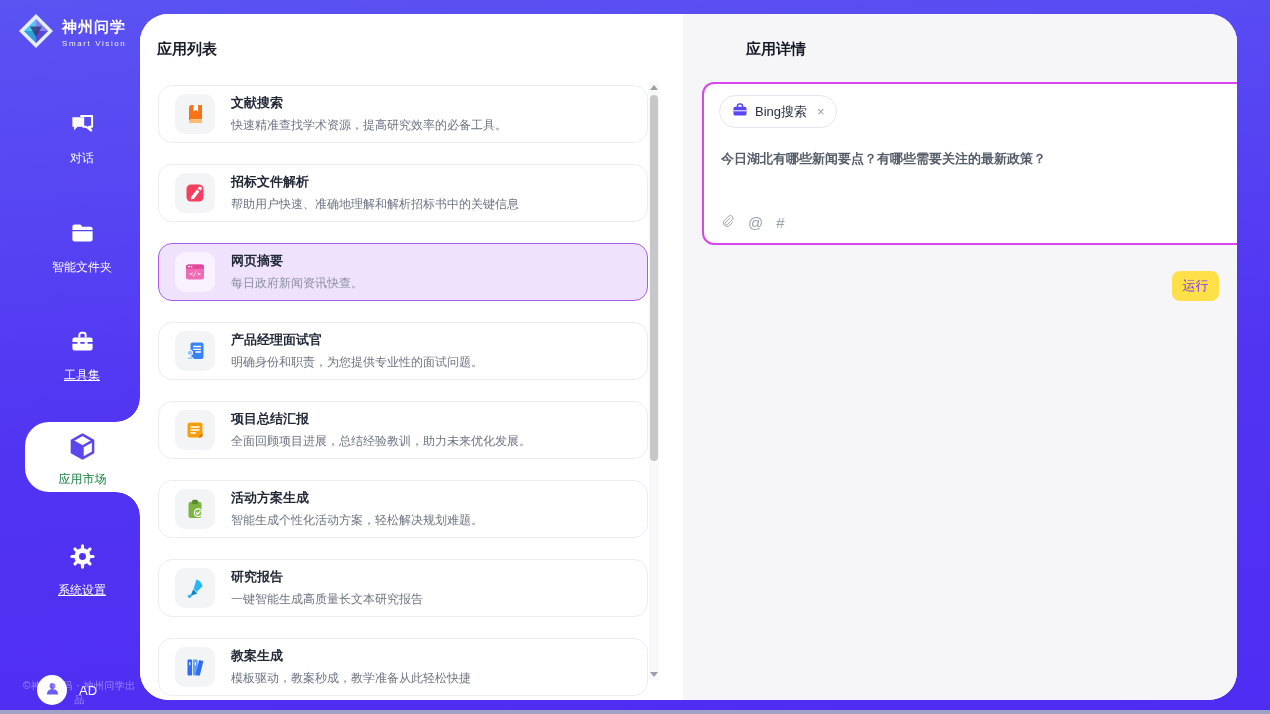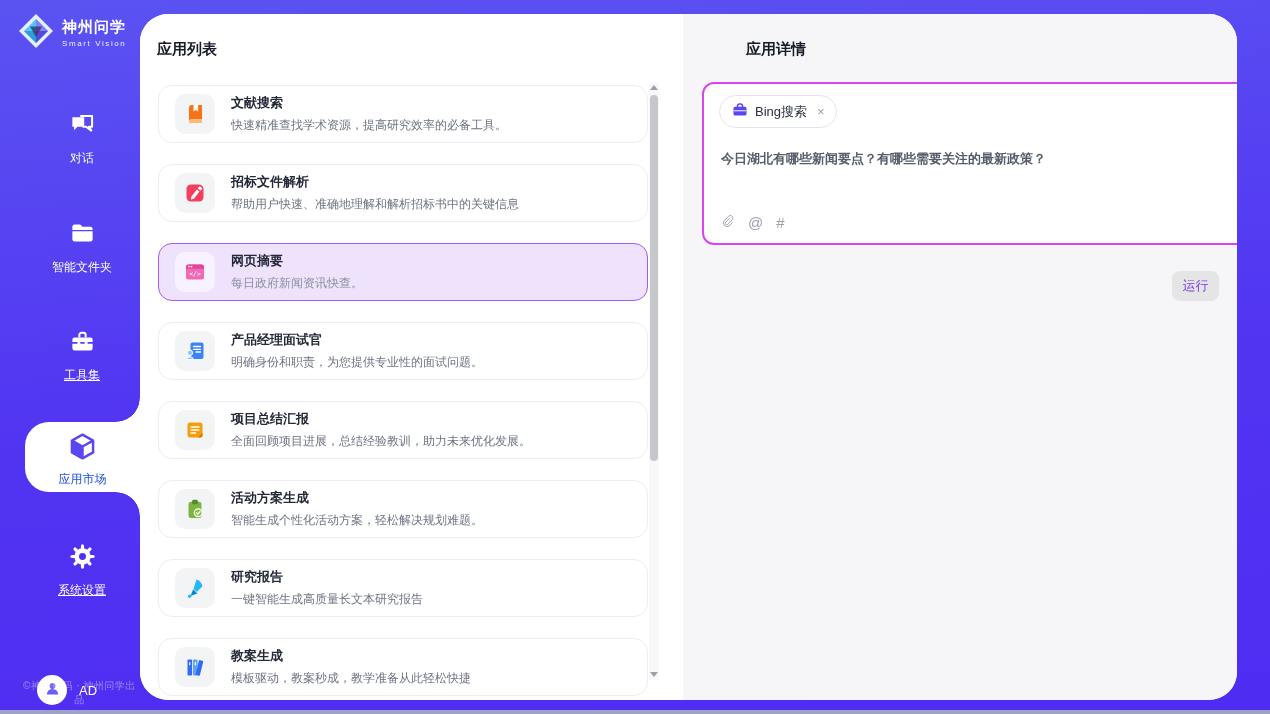--- a/index.html
+++ b/index.html
@@ -20,21 +20,21 @@
   .nav-label.u { text-decoration:underline; }
   .nav-chat { top:111px; } .nav-folder { top:220px; } .nav-toolbox { top:328px; } .nav-settings { top:543px; }
   
   .active-bump { position:absolute; left:25px; top:422px; width:115px; height:70px; background:#fff;
     border-radius:24px 0 0 24px; text-align:center; cursor:pointer; }
   .active-bump::before { content:""; position:absolute; right:0; top:-24px; width:24px; height:24px;
     background:radial-gradient(circle 24px at 0 0, transparent 23.4px, #fff 24px); }
   .active-bump::after { content:""; position:absolute; right:0; bottom:-24px; width:24px; height:24px;
     background:radial-gradient(circle 24px at 0 100%, transparent 23.4px, #fff 24px); }
   .active-bump .nicon { display:block; margin:9px auto 3px; }
-  .active-bump .nav-label { color:#1d4ed8; }
+  .active-bump .nav-label { color:#15803d; }
   .user-row { position:absolute; left:37px; top:648px; display:flex; align-items:center; gap:12px;margin-top:27px; }
   .avatar { width:30px; height:30px; border-radius:50%; background:#fff; display:flex; align-items:center; justify-content:center; }
   .user-name { font-size:13px; color:#fff; }
   .sidebar-footer { position:absolute; bottom:7px; left:0; width:140px; text-align:center;
     font-size:10px; color:rgba(255,255,255,.42); letter-spacing:.5px;padding-left:19px; }
   
   .panel { position:absolute; left:140px; top:14px; width:1097px; height:686px; background:#fff;
     border-radius:28px; display:flex; overflow:hidden; }
   .list-pane { width:543px; position:relative; background:#fff; }
   .pane-title { position:absolute; top:26px; left:17px; font-size:15px; font-weight:bold; color:#171c28; }
@@ -59,21 +59,21 @@
   .detail-pane .pane-title { left:22px;margin-left:41px; }
   .input-card { position:absolute; top:68px; left:19px; width:610px; height:163px; background:#fff;
     border:2px solid #d946ef; border-radius:12px; }
   .chip { position:absolute; top:11px; left:15px; height:33px; border:1px solid #e3e5ea; border-radius:17px;
     background:#fff; display:flex; align-items:center; gap:7px; padding:0 11px 0 12px; cursor:default; }
   .chip-label { font-size:13px; color:#2a3040; }
   .chip-x { font-size:13px; color:#9aa0ab; margin-left:3px; cursor:pointer; }
   .query { position:absolute; top:66px; left:17px; right:16px; font-size:13px; color:#555c69; line-height:18px;font-weight:bold; }
   .composer-icons { position:absolute; left:16px; bottom:11px; display:flex; align-items:center; gap:13px; color:#9aa2ad; }
   .glyph-btn { font-size:15px; color:#9aa2ad; cursor:pointer; line-height:1; }
-  .run-btn { position:absolute; top:257px; right:18px; width:47px; height:30px; background:#e5e5e5; color:#7b3bf0;
+  .run-btn { position:absolute; top:257px; right:18px; width:47px; height:30px; background:#fde047; color:#7b3bf0;
     border:none; border-radius:8px; font-size:13px; display:flex; align-items:center; justify-content:center;
     cursor:pointer; font-family:inherit; }
   .bottom-edge { position:absolute; left:0; right:0; bottom:0; height:4px; background:#9ea3c6; }
 </style>
 </head>
 <body>
 
 <div class="sidebar">
 
   <div class="logo">

